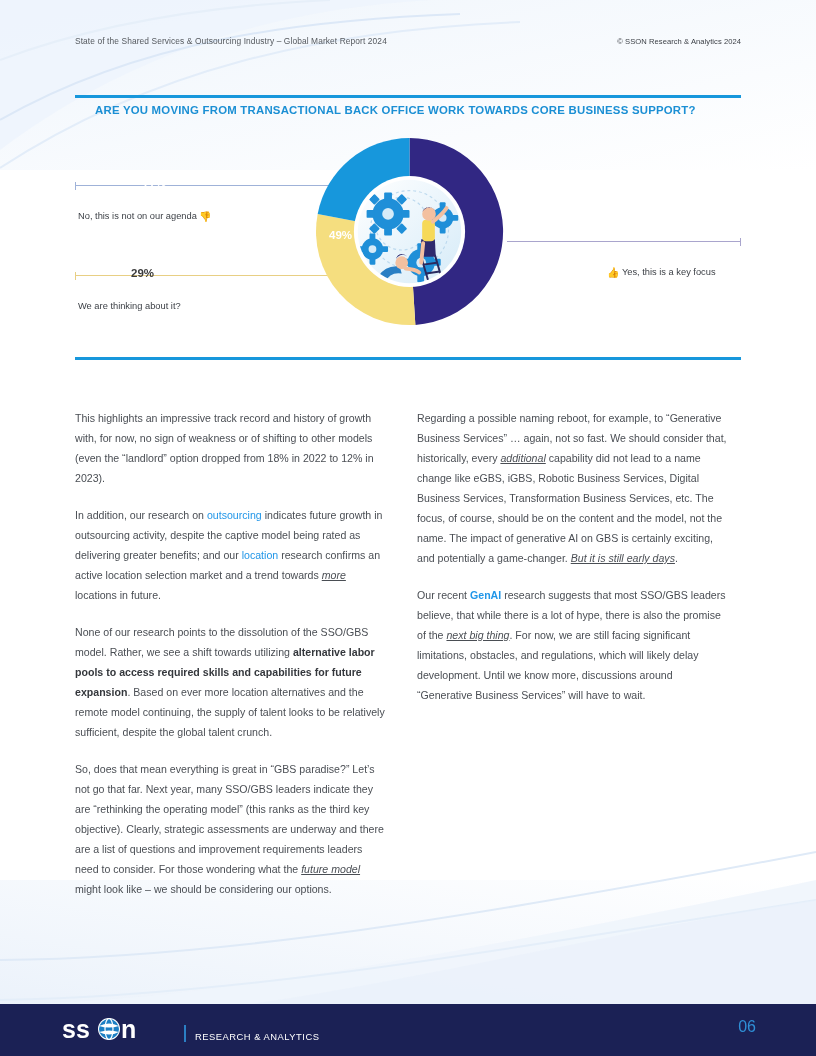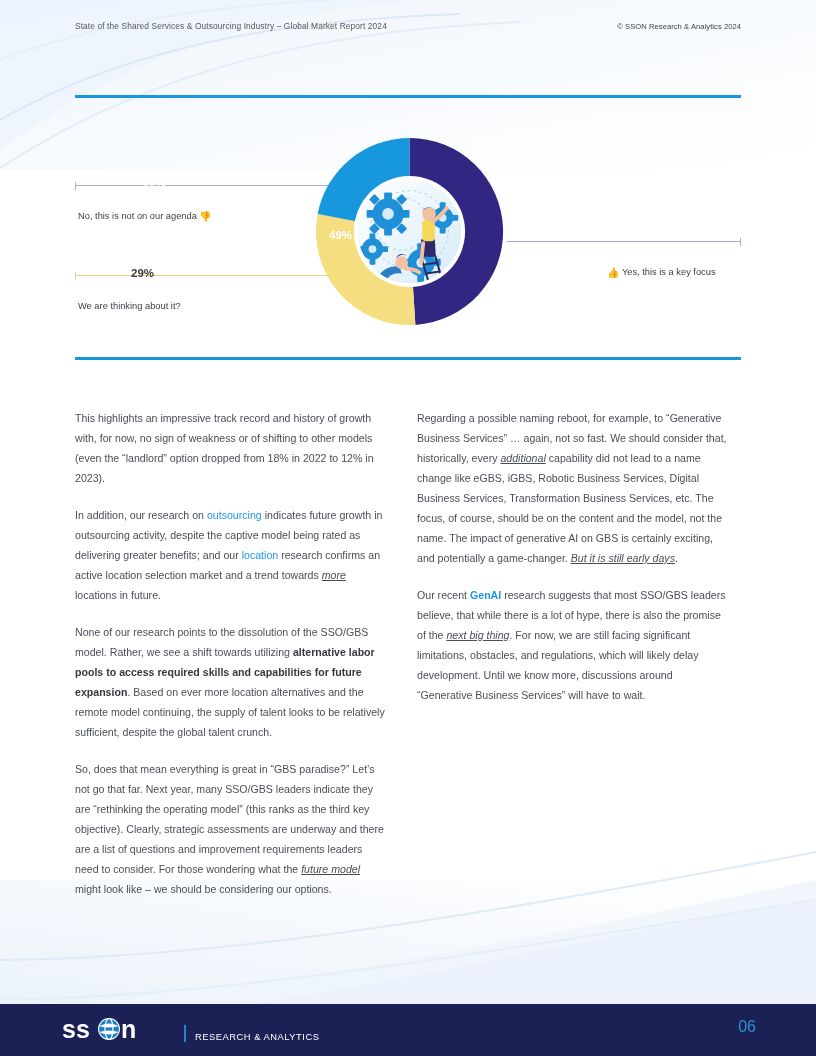--- a/index.html
+++ b/index.html
@@ -23,21 +23,21 @@
     position: absolute;
     inset: 0;
     overflow: hidden;
     pointer-events: none;
   }
   .bg-layer svg { display: block; width: 816px; height: 1056px; }
 
   
   .runhead {
     position: absolute;
-    top: 21px;
+    top: 36px;
     left: 75px;
     right: 75px;
     height: 14px;
     display: flex;
     justify-content: space-between;
     align-items: baseline;
     text-align: center;
   }
   .runhead-left {
     font-size: 8.4px;
@@ -265,20 +265,21 @@
       <path d="M250,1004 C420,980 620,930 816,900 L816,1004 Z" fill="#e9f1fb" opacity="0.7"></path>
     </svg>
   </div>
 
   <div class="runhead">
     <div class="runhead-left">State of the Shared Services &amp; Outsourcing Industry – Global Market Report 2024</div>
     <div class="runhead-right">© SSON Research &amp; Analytics 2024</div>
   </div>
 
   <div class="rule-top"></div>
+  <div class="question">ARE YOU MOVING FROM TRANSACTIONAL BACK OFFICE WORK TOWARDS CORE BUSINESS SUPPORT?</div>
 
   <div class="chart-zone">
 
     <div class="callout co-no">
       <span>No, this is not on our agenda</span>
       <span class="thumb">👎</span>
     </div>
     <div class="leader ln-no"></div>
     <div class="leader-tick tk-no"></div>
 

